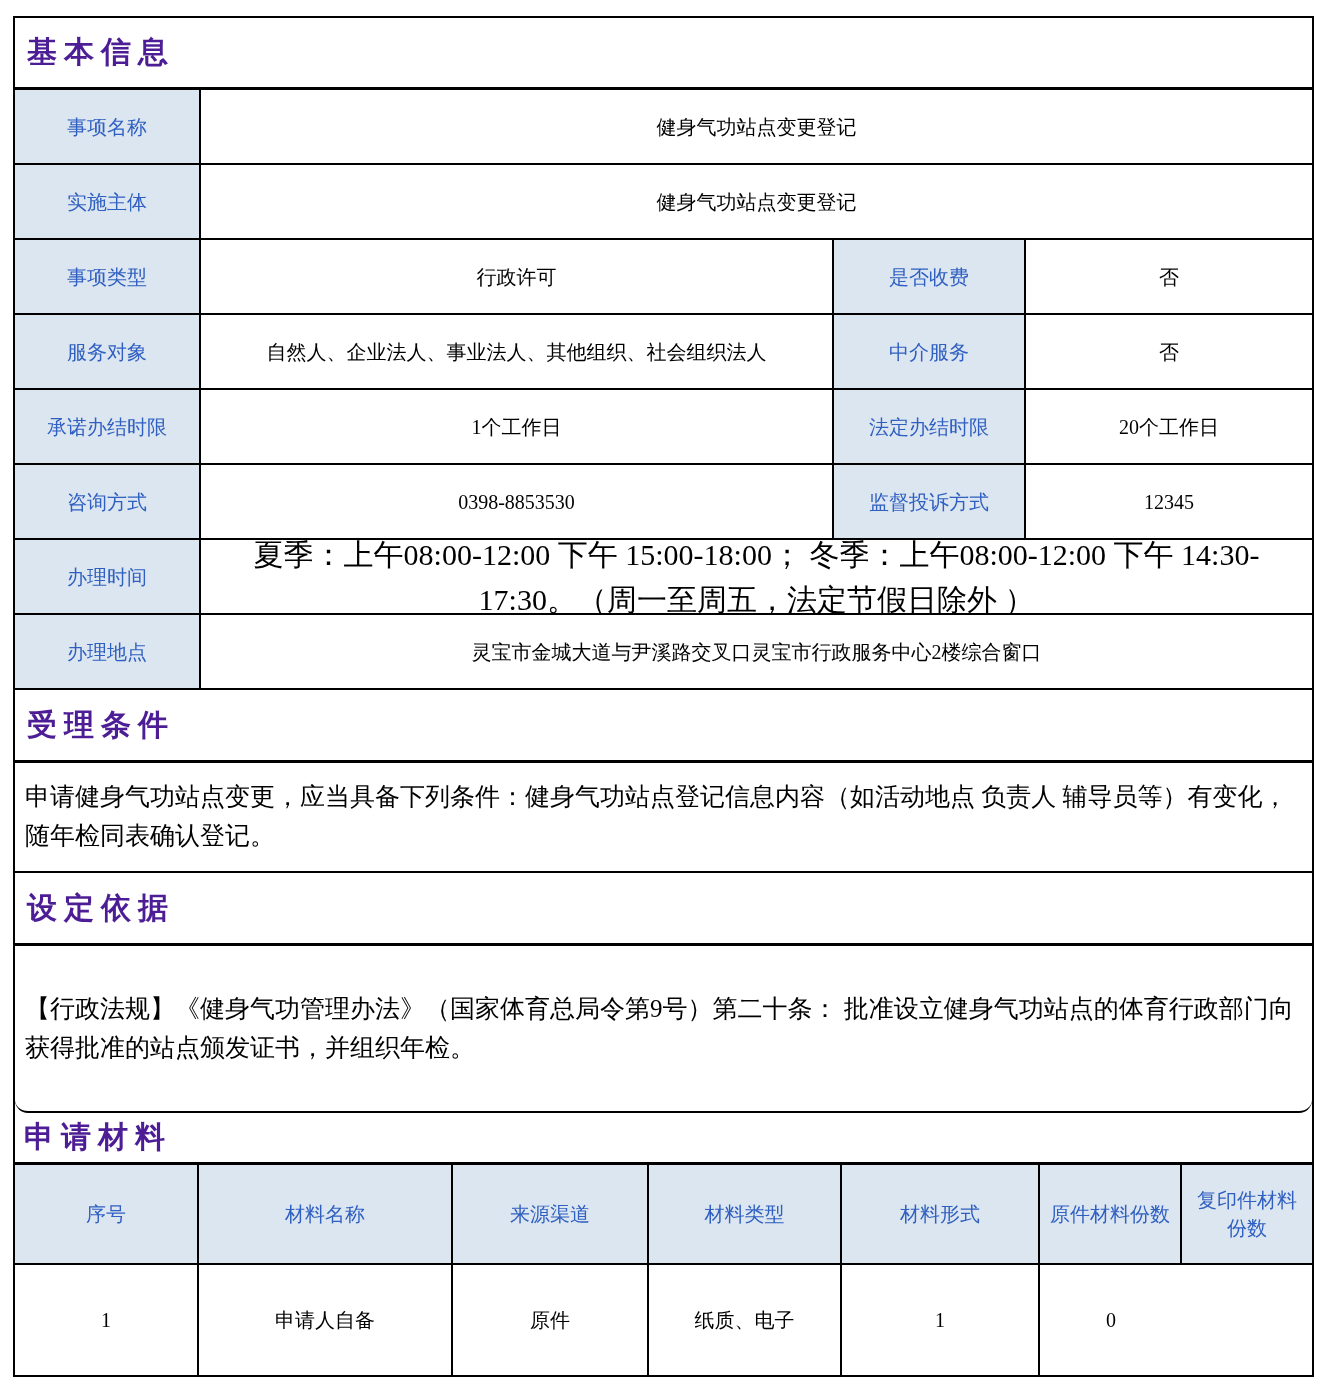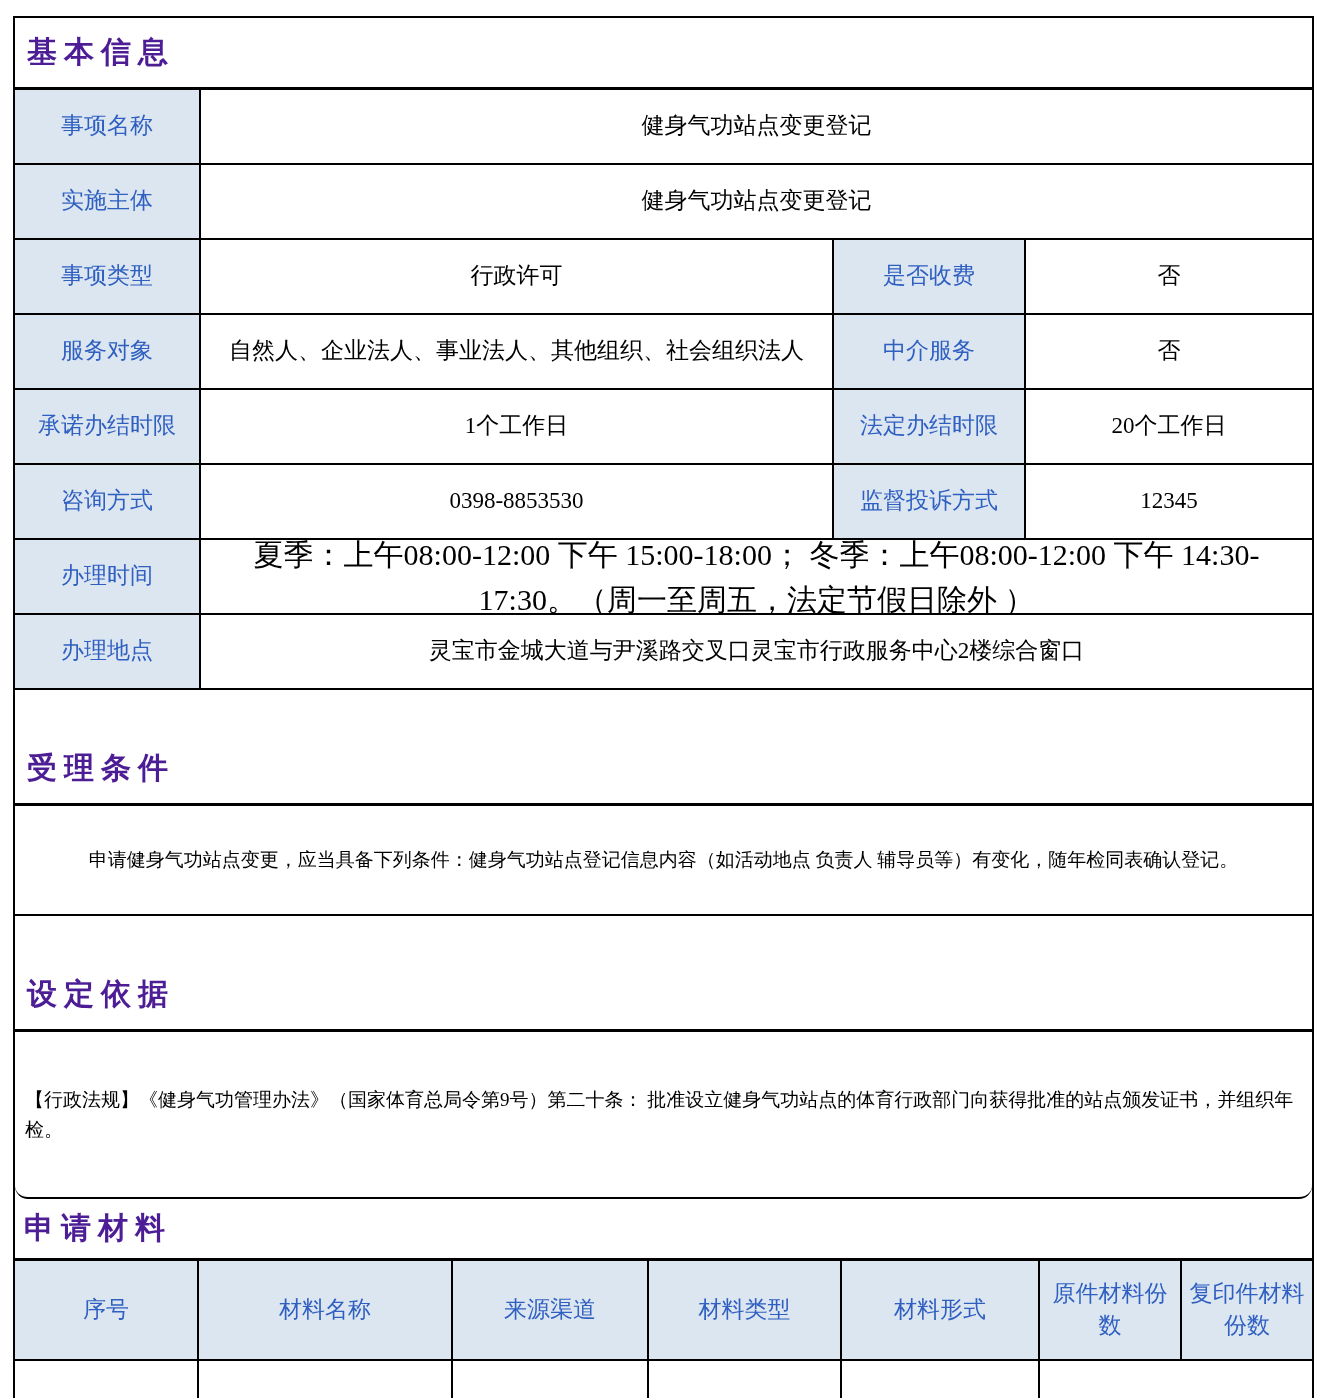--- a/index.html
+++ b/index.html
@@ -13,46 +13,46 @@
   }
   
   .section-title {
     box-sizing:border-box; display:flex; align-items:center;
     padding-left:12px;
     font-family:"Liberation Sans", sans-serif; font-weight:bold;
     color:#4c1d95; font-size:30px; letter-spacing:7px;
     border-bottom:3px solid #000; background:#fff;
   }
   .h72 { height:72px; }
-  .h73 { height:73px;margin-top:43px; }
-  .h62 { height:62px;padding-left:9px; }
+  .h73 { height:73px; }
+  .h62 { height:52px;padding-left:9px; }
   
   .grid-basic {
     display:grid;
     grid-template-columns:186px 633px 192px 1fr;
     grid-auto-rows:75px;
   }
   .cell {
     box-sizing:border-box;
     border-right:2px solid #000; border-bottom:2px solid #000;
     display:flex; align-items:center; justify-content:center;
-    text-align:center; font-size:23px; line-height:1.4;
+    text-align:center; font-size:20px; line-height:1.4;
     padding:2px 6px; overflow:hidden;
   }
   .cell.lastcol { border-right:none; }
   .label {
     background:#DCE6F1; color:#2F5FC0;
   }
   .span-rest { grid-column:2 / 5; }
   .hours { font-size:30px; line-height:1.5; }
   
   .text-block {
     box-sizing:border-box; display:flex; align-items:center;
-    padding:0 10px; font-size:19px; line-height:1.55;
-    border-bottom:2px solid #000; text-align:left;justify-content:center;
+    padding:0 10px; font-size:25px; line-height:1.55;
+    border-bottom:2px solid #000; text-align:left;
   }
   .tb110 { height:110px; }
   .tb167 { height:167px;border-radius:13px; }
   
   .grid-materials {
     display:grid;
     grid-template-columns:184px 254px 196px 193px 198px 142px 1fr;
     grid-template-rows:100px 110px;
   }
   .grid-materials .cell.datarow { border-bottom:none; }

